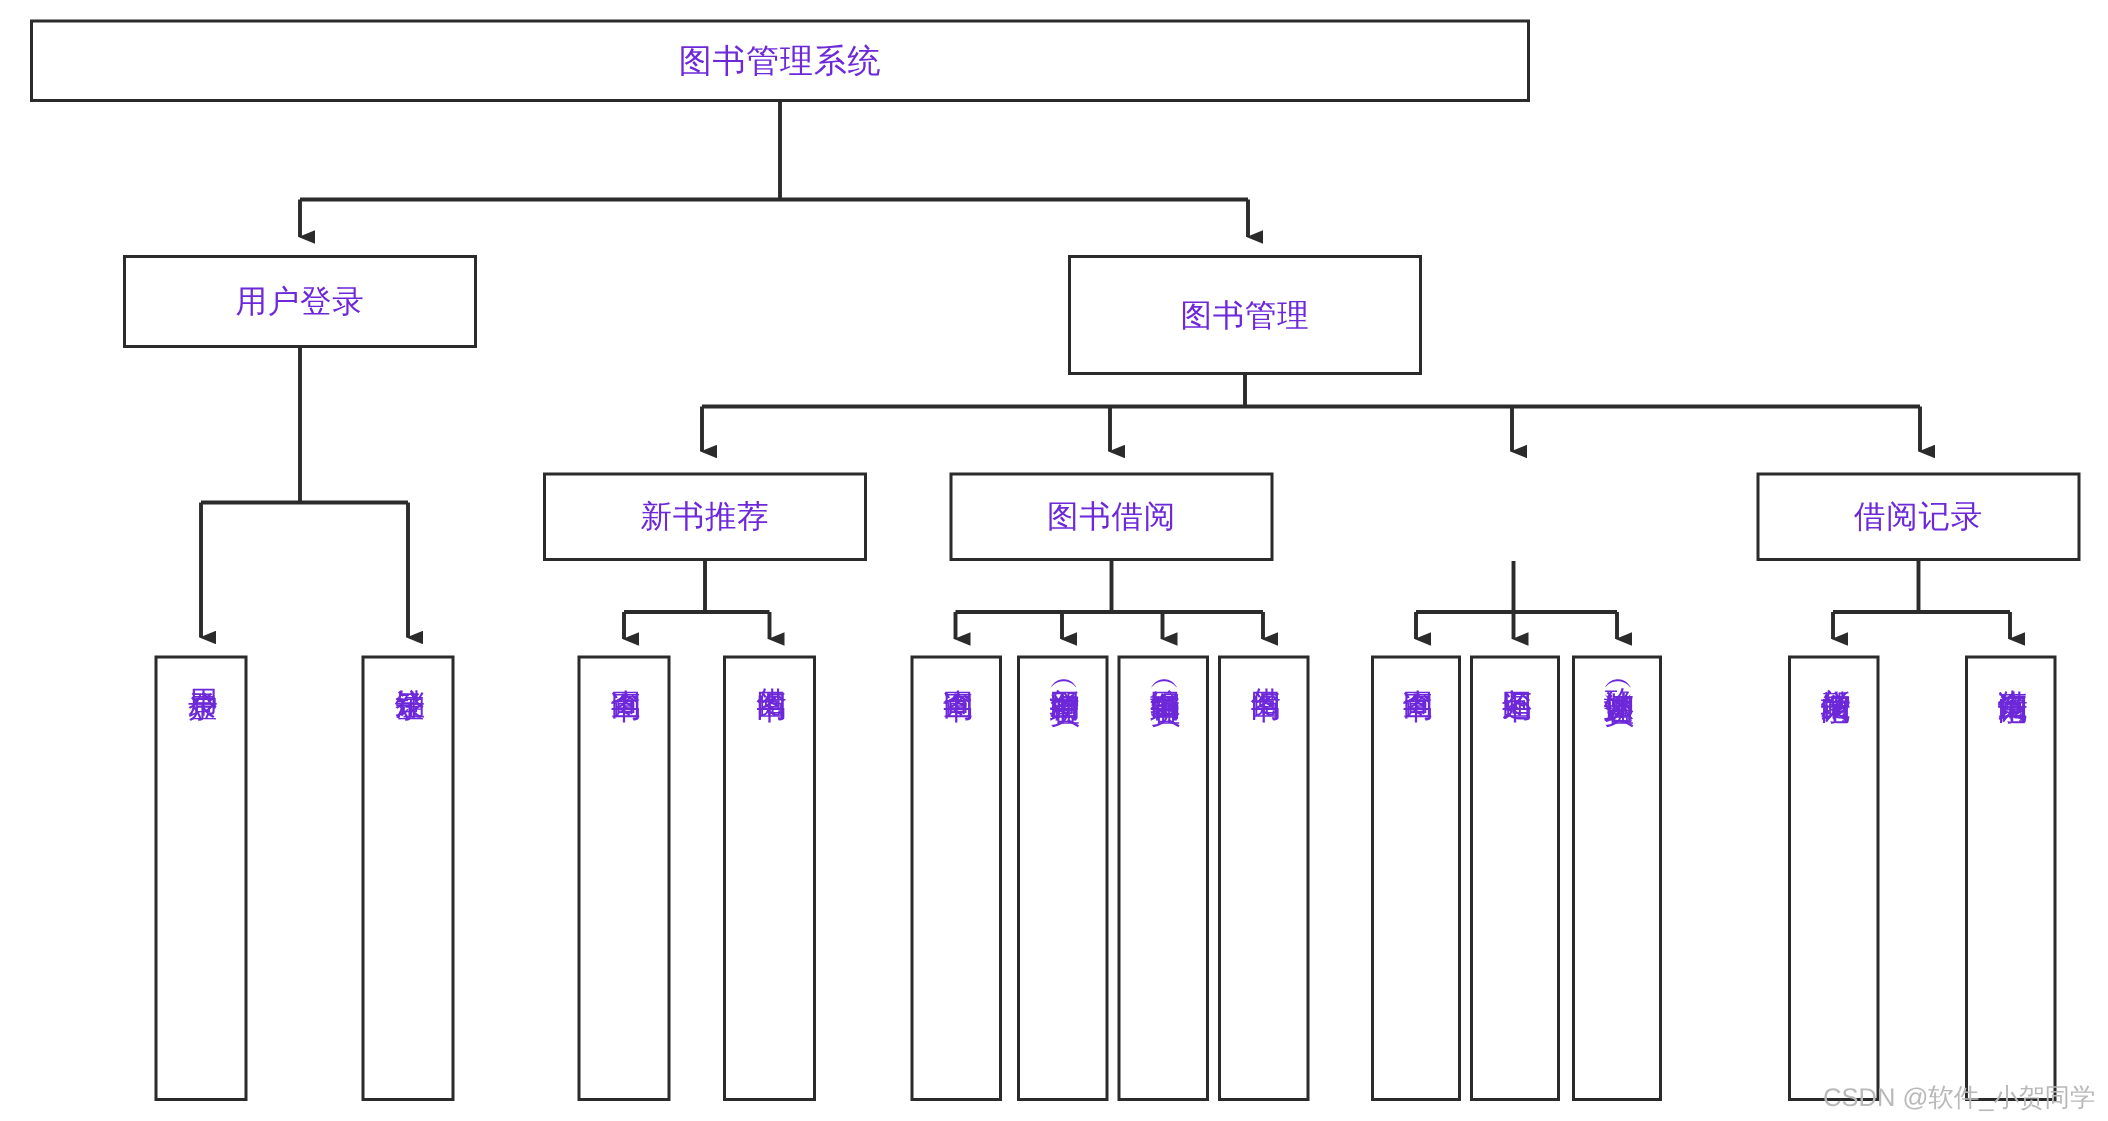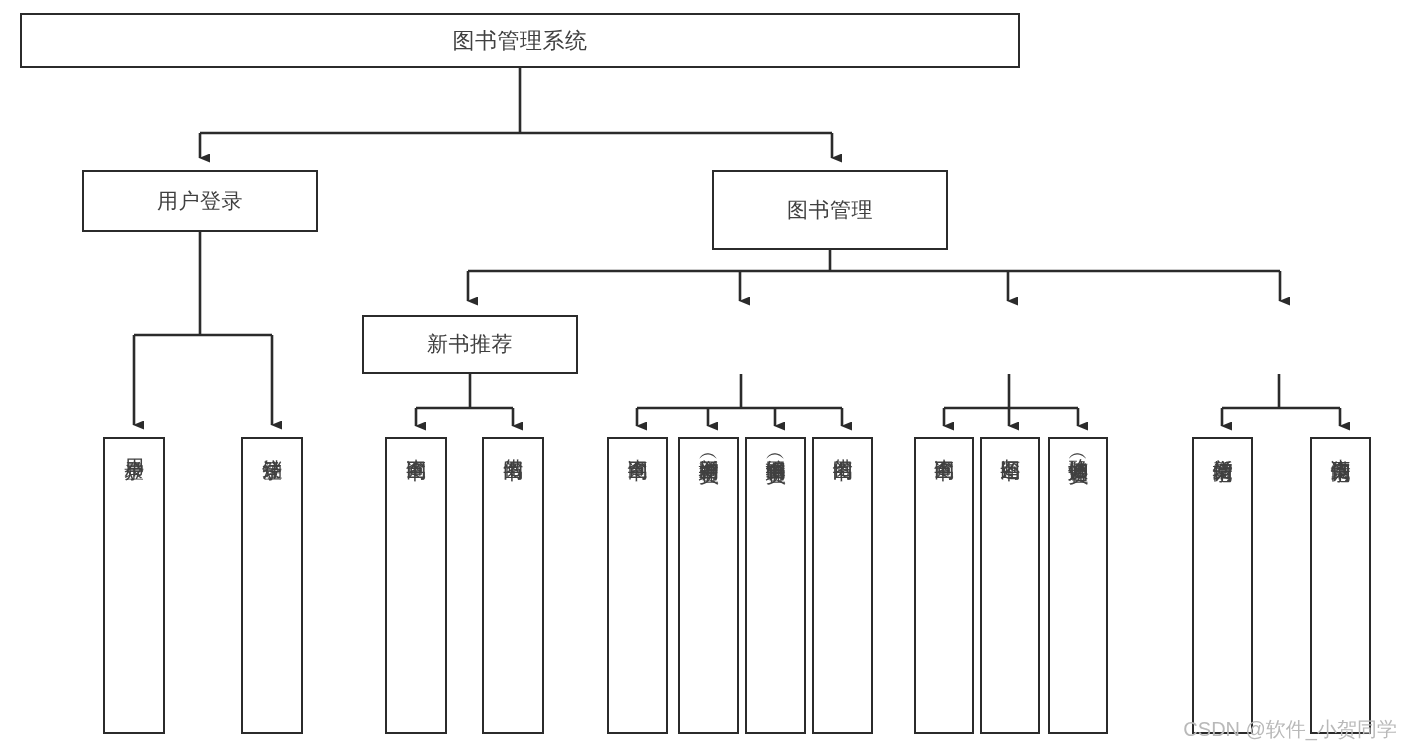--- a/index.html
+++ b/index.html
@@ -28,21 +28,21 @@
     position: absolute;
     box-sizing: border-box;
     background: #ffffff;
     border: 2.5px solid #2b2b2b;
     display: flex;
     align-items: center;
     justify-content: center;
     overflow: hidden;
   }
   .node-label {
-    color: #404040;
+    color: #6d28d9;
     font-size: 21px;
     line-height: 1.25;
     white-space: nowrap;
     letter-spacing: 0.5px;
     user-select: none;
     font-family: Liberation Serif, serif;
   }
   .node-box.vertical .node-label {
     writing-mode: vertical-rl;
     text-orientation: upright;
@@ -53,21 +53,21 @@
   .node-box.vertical {
     align-items: flex-start;
     justify-content: center;
     padding-top: 4px;
   }
   .node-box.root .node-label { font-size: 22px; }
   .watermark {
     position: absolute;
     right: 8px;
     bottom: 4px;
-    font-size: 20px;
+    font-size: 17px;
     color: #b9b9b9;
     white-space: nowrap;
     user-select: none;
   }
 </style>
 </head>
 <body>
 
 <div id="diagram-root">
 
@@ -128,20 +128,26 @@
   <div class="node-box" style="left:82px;top:170px;width:236px;height:62px;">
     <span class="node-label">用户登录</span>
   </div>
   <div class="node-box" style="left:712px;top:170px;width:236px;height:80px;">
     <span class="node-label">图书管理</span>
   </div>
 
   <div class="node-box" style="left:362px;top:315px;width:216px;height:59px;">
     <span class="node-label">新书推荐</span>
   </div>
+  <div class="node-box" style="left:633px;top:315px;width:216px;height:59px;">
+    <span class="node-label">图书借阅</span>
+  </div>
+  <div class="node-box" style="left:1171px;top:315px;width:216px;height:59px;">
+    <span class="node-label">借阅记录</span>
+  </div>
 
   <div class="node-box vertical" style="left:103px;top:437px;width:62px;height:297px;">
     <span class="node-label">用户登录</span>
   </div>
   <div class="node-box vertical" style="left:241px;top:437px;width:62px;height:297px;">
     <span class="node-label">注销登录</span>
   </div>
 
   <div class="node-box vertical" style="left:385px;top:437px;width:62px;height:297px;">
     <span class="node-label">查询图书</span>

